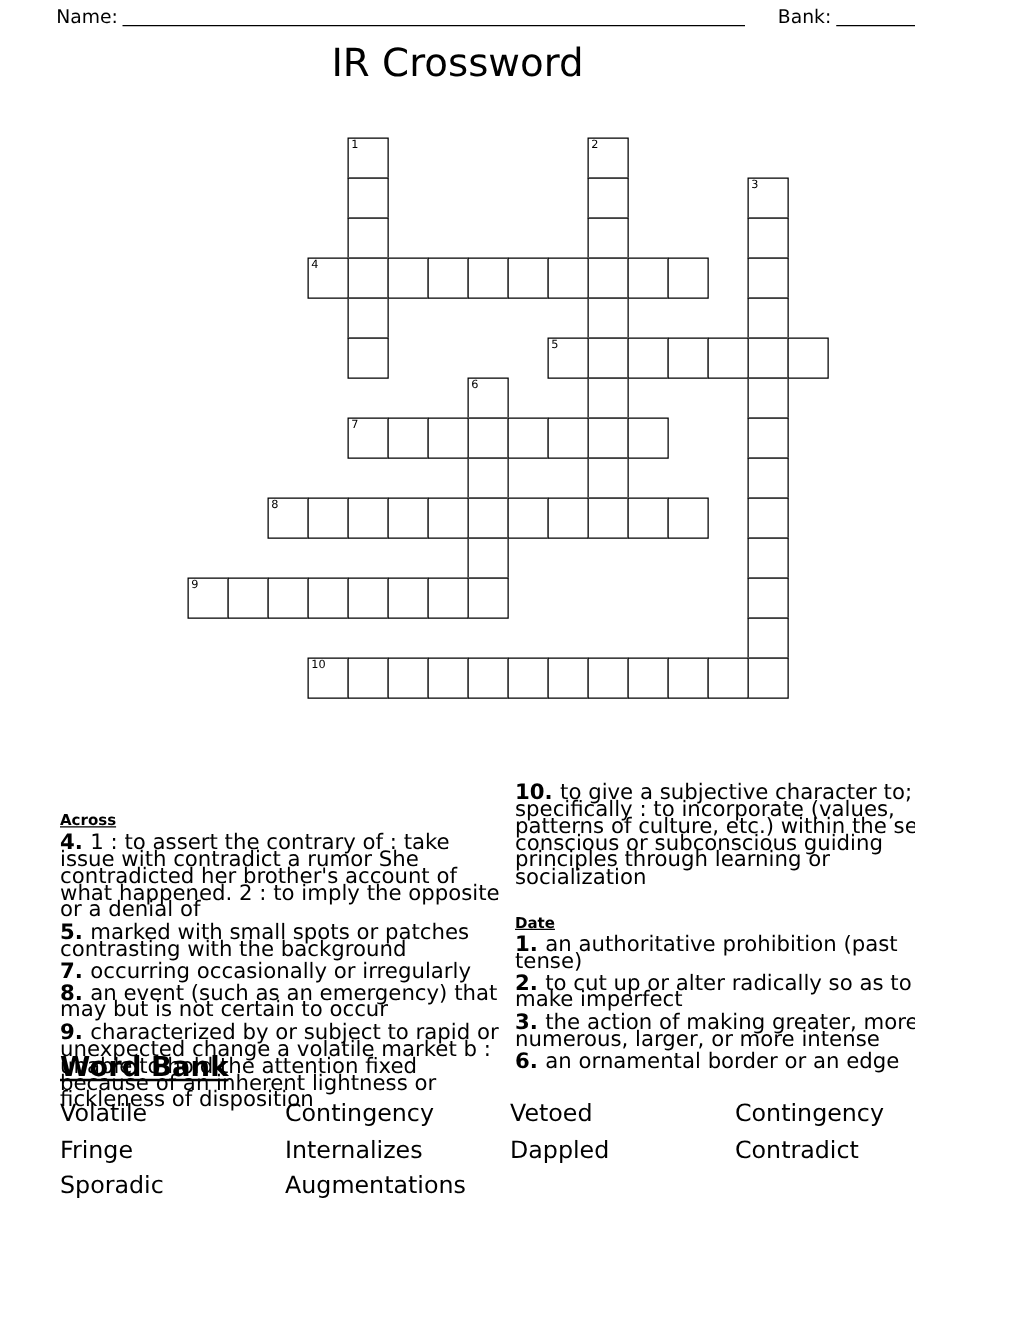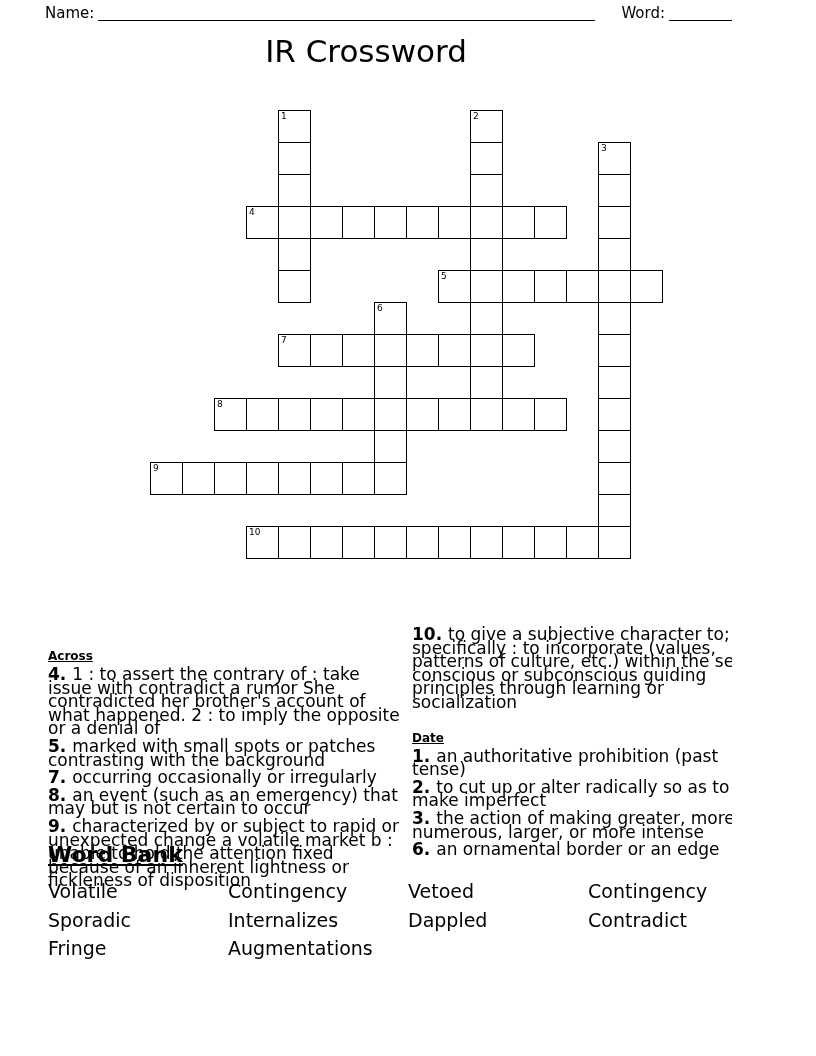--- a/index.html
+++ b/index.html
@@ -54,21 +54,21 @@
   .wb-word { font-size: 19px; line-height: 28.5px; }
 </style>
 </head>
 <body>
 
 <div class="page">
 
   <div class="header">
     <span class="hdr-label">Name:</span>
     <div class="fill-line"></div>
-    <span class="hdr-label">Word:</span>
+    <span class="hdr-label">Bank:</span>
     <div class="date-line"></div>
   </div>
 
   <h1 class="title">IR Crossword</h1>
 
   <div class="grid">
       <div class="cell" style="left: 128px; top: 0px;">
         <span class="cellnum">1</span>
       </div>
       <div class="cell" style="left: 128px; top: 32px;"></div>
@@ -194,22 +194,22 @@
           <div class="clue"><b>6. </b>an ornamental border or an edge</div>
         </div>
     </div>
   </div>
 
   <div class="wordbank">
     <div class="wb-heading">Word Bank</div>
     <div class="wb-grid">
         <div class="wb-col">
           <div class="wb-word">Volatile</div>
+          <div class="wb-word">Fringe</div>
           <div class="wb-word">Sporadic</div>
-          <div class="wb-word">Fringe</div>
         </div>
         <div class="wb-col">
           <div class="wb-word">Contingency</div>
           <div class="wb-word">Internalizes</div>
           <div class="wb-word">Augmentations</div>
         </div>
         <div class="wb-col">
           <div class="wb-word">Vetoed</div>
           <div class="wb-word">Dappled</div>
         </div>

